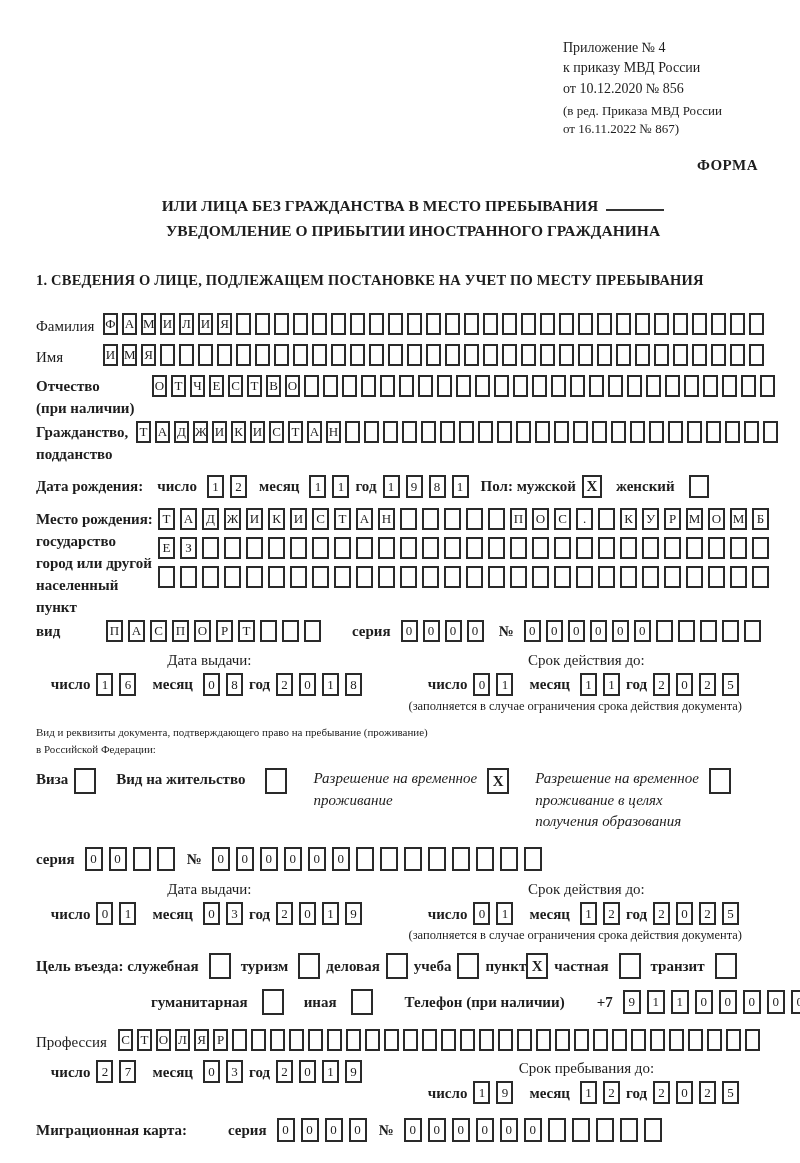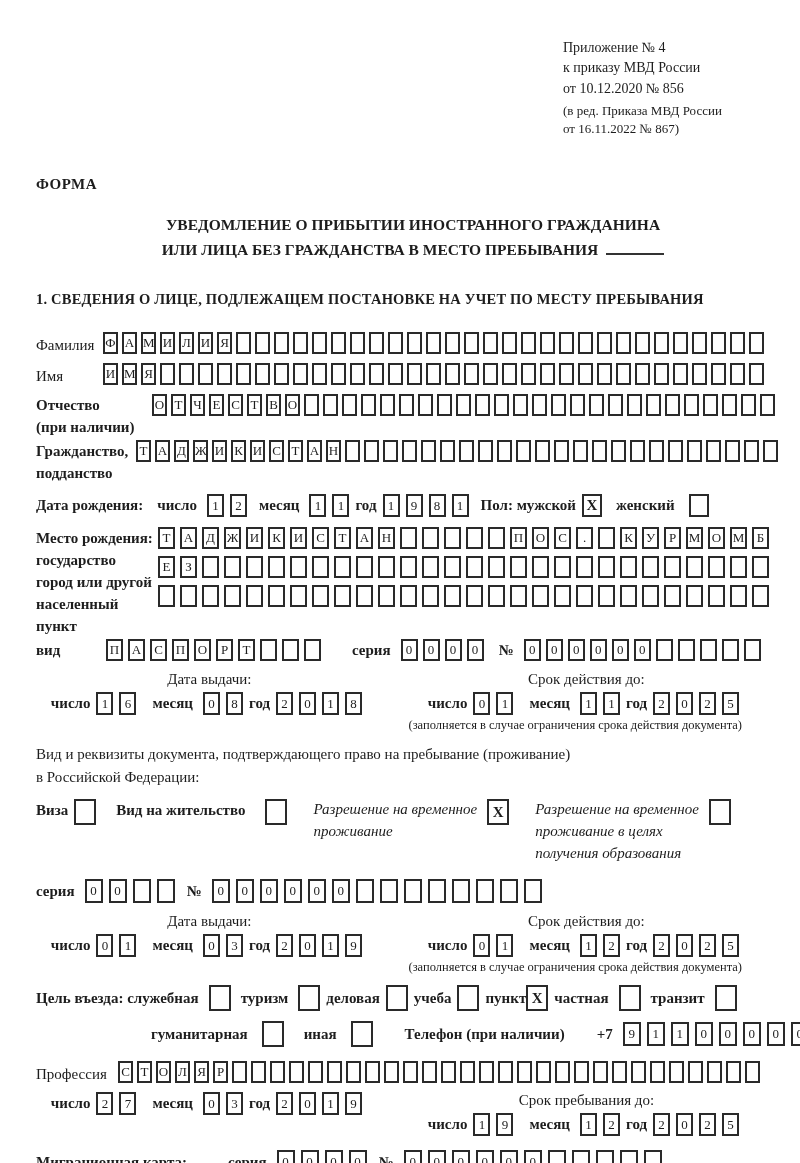--- a/index.html
+++ b/index.html
@@ -4,21 +4,21 @@
 <style>
   html,body{margin:0;padding:0;}
   body{
     width:800px;height:1163px;overflow:hidden;background:#ffffff;
     font-family:"Liberation Serif","DejaVu Serif",serif;color:#1d1d1d;
   }
   .page{padding:38px 10px 0 36px;position:relative;}
   
   .appendix{margin-left:527px;font-size:14px;line-height:1.45;}
   .appendix .small{font-size:13px;margin-top:3px;line-height:1.4;}
-  .forma{font-weight:bold;font-size:15px;text-align:left;padding-right:32px;margin-top:38px;letter-spacing:.5px;}
+  .forma{font-weight:bold;font-size:15px;text-align:right;padding-right:32px;margin-top:19px;letter-spacing:.5px;}
   
   .title{margin-top:20px;text-align:center;font-weight:bold;font-size:15.5px;line-height:1.6;}
   .blank-line{display:inline-block;width:58px;border-bottom:2px solid #333;margin-left:8px;height:12px;}
   .sec-head{margin-top:28px;font-weight:bold;font-size:14.5px;letter-spacing:.2px;}
   
   .r{display:flex;align-items:flex-start;margin:0 0 7px 0;}
   .lab{font-size:15px;padding-top:2px;flex-shrink:0;line-height:22px;}
   .lab2{font-size:15px;line-height:22px;flex-shrink:0;font-weight:bold;}
   .w67{width:67px}.w100{width:100px}.w116{width:116px}.w122{width:122px}
   .w70{width:70px}.w82{width:82px}.w172{width:172px}
@@ -33,21 +33,21 @@
   .chk.sm{width:20px;height:23px;line-height:19px;}
   .inline{display:flex;align-items:center;}
   .gap6{margin-left:6px}.gap10{margin-left:10px}.gap14{margin-left:14px}
   .gap20{margin-left:20px}.gap26{margin-left:26px}.gap32{margin-left:32px}
   .doc-head{text-align:center;font-weight:bold;font-size:14.5px;margin:10px 0 6px 0;}
   .datecols{display:flex;margin-top:10px;}
   .dcol-l{width:46%;}.dcol-r{width:54%;}
   .dhead{text-align:center;font-size:15px;margin-bottom:4px;}
   .drow{display:flex;justify-content:center;align-items:center;}
   .note{font-size:12.5px;text-align:right;padding-right:48px;margin-top:3px;}
-  .txtline{font-size:15px;line-height:1.55;}
+  .txtline{font-size:11px;line-height:1.55;}
   .ckgroup{display:flex;align-items:flex-start;margin-top:10px;}
   .cklabel{font-size:15px;text-align:left;line-height:1.45;font-style:italic;}
   .mt10{margin-top:10px}.mt14{margin-top:14px}.mt24{margin-top:24px}
 </style>
 </head>
 <body>
 
 <div class="page">
 
   <div class="appendix">
@@ -55,22 +55,22 @@
     <div>к приказу МВД России</div>
     <div>от 10.12.2020 № 856</div>
     <div class="small">
       <div>(в ред. Приказа МВД России</div>
       <div>от 16.11.2022 № 867)</div>
     </div>
   </div>
   <div class="forma">ФОРМА</div>
 
   <div class="title">
+    <div><span>ИЛИ ЛИЦА БЕЗ ГРАЖДАНСТВА В МЕСТО ПРЕБЫВАНИЯ</span><span class="blank-line"></span></div>
     <div>УВЕДОМЛЕНИЕ О ПРИБЫТИИ ИНОСТРАННОГО ГРАЖДАНИНА</div>
-    <div><span>ИЛИ ЛИЦА БЕЗ ГРАЖДАНСТВА В МЕСТО ПРЕБЫВАНИЯ</span><span class="blank-line"></span></div>
   </div>
 
   <div class="sec-head">1. СВЕДЕНИЯ О ЛИЦЕ, ПОДЛЕЖАЩЕМ ПОСТАНОВКЕ НА УЧЕТ ПО МЕСТУ ПРЕБЫВАНИЯ</div>
 
   <div class="r mt24">
     <div class="lab w67">Фамилия</div>
     <div class="cells">
         <span class="cell">Ф</span>
         <span class="cell">А</span>
         <span class="cell">М</span>

